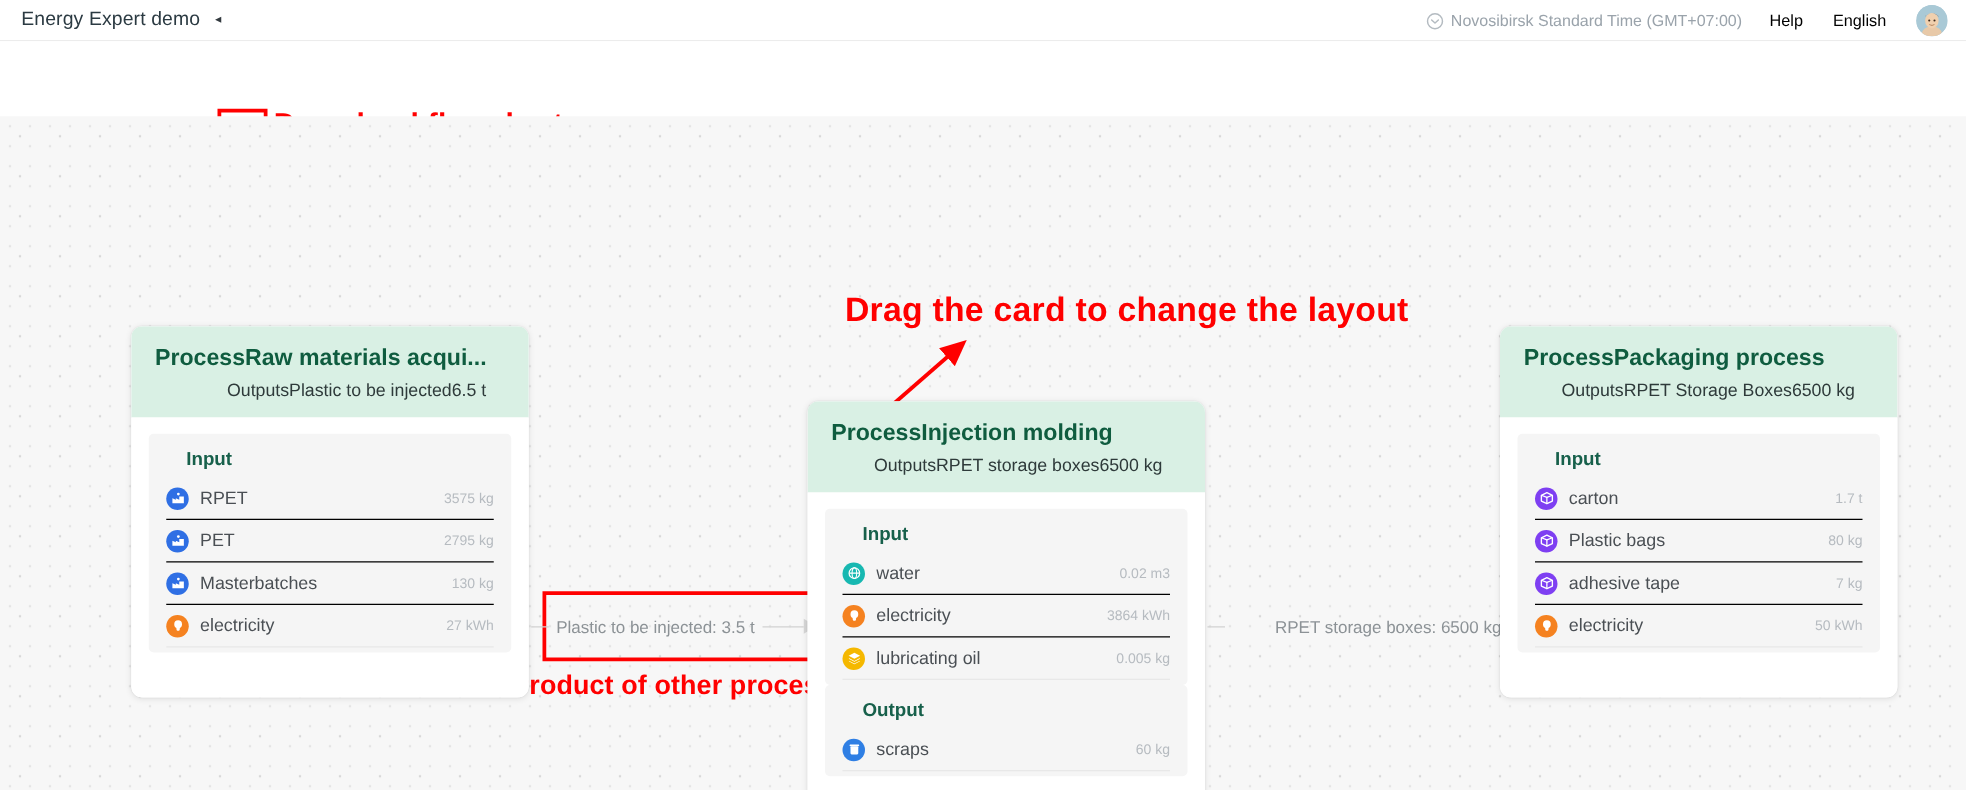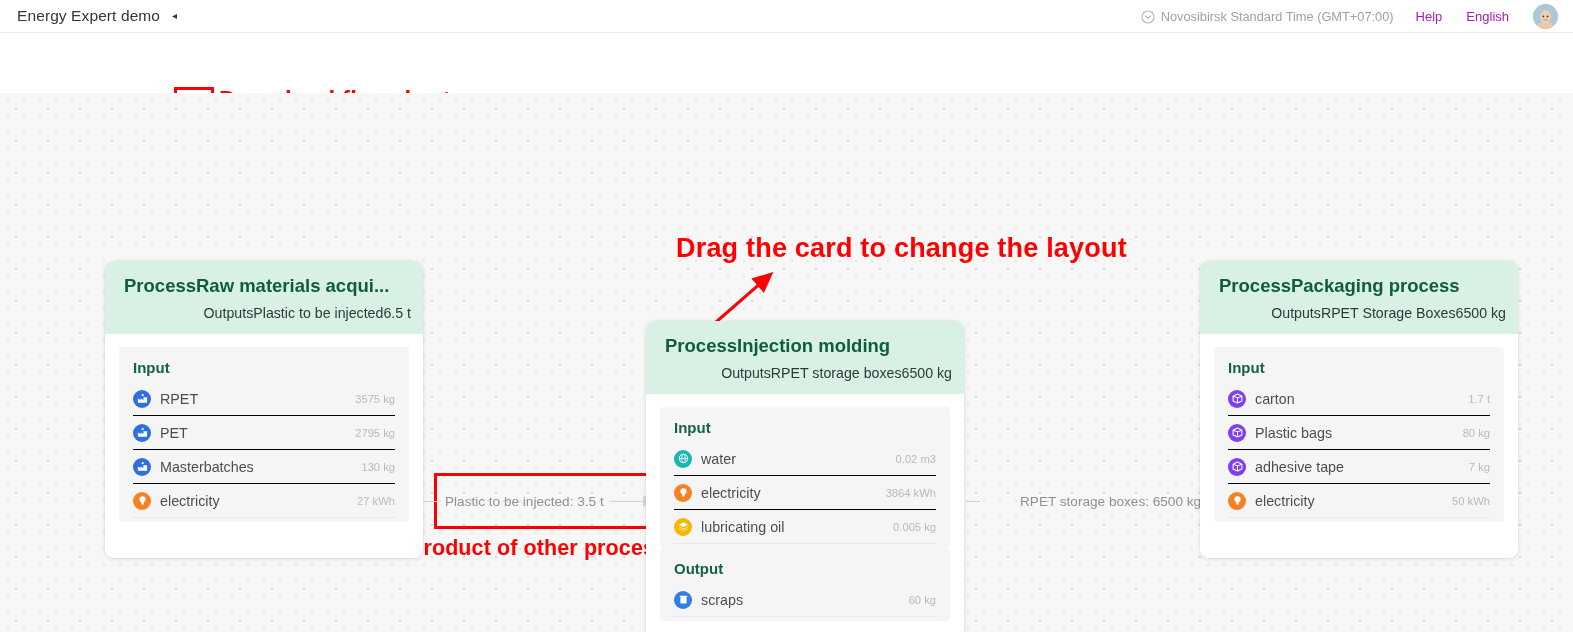--- a/index.html
+++ b/index.html
@@ -59,21 +59,21 @@
     color: #9aa3ab;
     font-size: 12.8px;
     margin-right: 22px;
   }
   .tz-icon {
     width: 14px; height: 14px;
     margin-right: 6px;
     display: inline-block;
   }
   .topbar-link {
-    color: #a21caf;
+    color: #000000;
     font-size: 13px;
     margin-right: 24px;
     cursor: pointer;
     text-decoration: none;
   }
   .avatar {
     width: 25px; height: 25px;
     border-radius: 50%;
     background: #a9c9d6;
     overflow: hidden;
@@ -145,21 +145,21 @@
   .card {
     position: absolute;
     background: #ffffff;
     border-radius: 9px;
     box-shadow: 0 1px 5px rgba(0,0,0,0.10), 0 0 0 1px rgba(0,0,0,0.02);
     overflow: hidden;
     cursor: move;
   }
   .card-head {
     background: #d9f0e4;
-    padding: 14px 12px 13px 19px;
+    padding: 14px 34px 13px 19px;
   }
   .card-title {
     color: #0f5c3f;
     font-size: 18.5px;
     font-weight: bold;
     margin: 0 0 8px 0;
     white-space: nowrap;
     overflow: hidden;
   }
   .card-out-row {
@@ -179,21 +179,21 @@
   .section {
     background: #f5f5f5;
     border-radius: 4px;
     padding: 10px 14px 4px 14px;
   }
   .section + .section { margin-top: 0; }
   .section-title {
     color: #17604b;
     font-size: 15px;
     font-weight: bold;
-    margin: 2px 0 6px 0;
+    margin: 2px 0 6px 16px;
   }
   .item-row {
     display: flex;
     align-items: center;
     height: 33px;
     border-bottom: 1px solid #000000;
   }
   .item-row:last-child { border-bottom: 1px solid #e8e8e8; }
   .item-icon {
     width: 18px; height: 18px;

